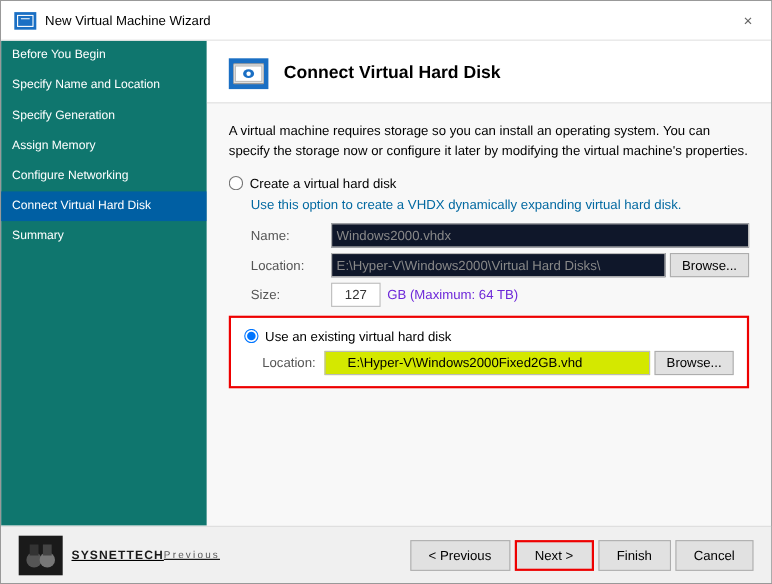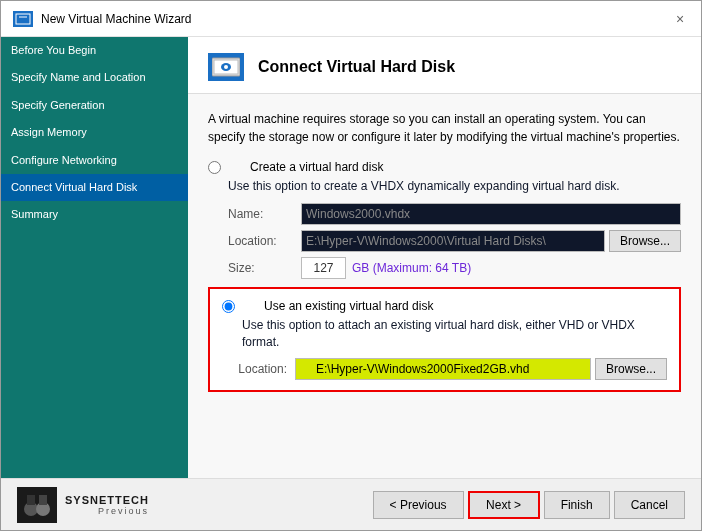--- a/index.html
+++ b/index.html
@@ -23,45 +23,45 @@
     .page-header { background: #fff; padding: 16px 20px 12px 20px; border-bottom: 1px solid #ddd; display: flex; align-items: center; }
     .page-header-icon { width: 36px; height: 28px; background: #1a6fc4; margin-right: 14px; flex-shrink: 0; display: flex; align-items: center; justify-content: center; }
     .page-header-icon svg { width: 28px; height: 22px; }
     .page-title { font-size: 16px; font-weight: 600; color: #000; }
 
     .page-content { flex: 1; padding: 16px 20px; overflow-y: auto; }
 
     .description { font-size: 12px; color: #000; margin-bottom: 14px; line-height: 1.5; }
 
     .radio-option { margin-bottom: 8px; }
-    .radio-row { display: flex; align-items: flex-end; margin-bottom: 4px; gap: 23px; }
+    .radio-row { display: flex; align-items: flex-start; margin-bottom: 4px; }
     .radio-row input[type=radio] { margin-right: 6px; cursor: pointer; }
     .radio-label { font-size: 12px; color: #000; font-weight: 400; }
-    .radio-desc { font-size: 12px; color: #0f172a; margin-left: 20px; margin-bottom: 8px; line-height: 1.4; }
+    .radio-desc { font-size: 12px; color: #0369a1; margin-left: 20px; margin-bottom: 8px; line-height: 1.4; }
 
     .sub-fields { margin-left: 20px; margin-top: 6px; margin-bottom: 6px; }
     .field-row { display: flex; align-items: center; margin-bottom: 5px; }
     .field-label { width: 65px; font-size: 12px; color: #555; margin-right: 8px; flex-shrink: 0; }
     .field-input { flex: 1; height: 22px; border: 1px solid #bbb; padding: 2px 4px; font-size: 12px; color: #333; background: #fff; }
     .field-input.disabled { background: #0f172a; color: #888; }
     .browse-btn { margin-left: 4px; padding: 2px 10px; font-size: 12px; background: #e1e1e1; border: 1px solid #adadad; cursor: pointer; height: 22px; white-space: nowrap; }
 
     .size-row { display: flex; align-items: center; margin-bottom: 5px; }
     .size-input { width: 45px; height: 22px; border: 1px solid #bbb; padding: 2px 4px; font-size: 12px; color: #333; background: #fff; text-align: center; margin-right: 6px; }
     .size-text { font-size: 12px; color: #6d28d9; }
 
     .highlighted-section { border: 2px solid #e00; background: #fff; padding: 10px 12px; margin-bottom: 8px; }
 
     .location-row { display: flex; align-items: center; margin-top: 6px; }
     .location-label { width: 65px; font-size: 12px; color: #555; text-align: right; margin-right: 8px; flex-shrink: 0; }
     .location-input { flex: 1; height: 22px; border: 1px solid #bbb; padding: 2px 20px; font-size: 12px; color: #000; background: #d4e800; }
     .location-browse-btn { margin-left: 4px; padding: 2px 10px; font-size: 12px; background: #e1e1e1; border: 1px solid #adadad; cursor: pointer; height: 22px; white-space: nowrap; }
 
     .footer-area { background: #f0f0f0; padding: 8px 16px; display: flex; align-items: center; border-top: 1px solid #ddd; height: 52px; }
-    .footer-brand { display: flex; flex-direction: column; align-items: flex-end; }
+    .footer-brand { display: flex; flex-direction: row; align-items: flex-start; text-decoration: underline; }
     .brand-text1 { font-size: 11px; font-weight: bold; color: #1a1a1a; letter-spacing: 1px; }
     .brand-text2 { font-size: 9px; color: #555; letter-spacing: 2px; }
     .footer-buttons { display: flex; align-items: center; margin-left: auto; gap: 4px; }
     .footer-btn { padding: 5px 16px; font-size: 12px; border: 1px solid #adadad; background: #e1e1e1; cursor: pointer; height: 28px; min-width: 72px; }
     .footer-btn.next { border: 2px solid #e00; font-weight: 500; background: #e1e1e1; position: relative; }
     .footer-btn.finish { min-width: 60px; }
     .footer-btn.cancel { min-width: 60px; }
 
     .brand-logo { display: flex; align-items: center; gap: 8px; }
     .brand-icon { width: 40px; height: 36px; background: #1a1a1a; display: flex; align-items: center; justify-content: center; flex-shrink: 0; }
@@ -148,21 +148,20 @@
               <span class="size-text">GB (Maximum: 64 TB)</span>
             </div>
           </div>
         </div>
 
         <div class="highlighted-section">
           <div class="radio-row">
             <input type="radio" name="vhd-option" id="use-existing" checked="" style="">
             <label class="radio-label" for="use-existing">Use an existing virtual hard disk</label>
           </div>
-          <div class="radio-desc">Use this option to attach an existing virtual hard disk, either VHD or VHDX format.</div>
           <div class="location-row">
             <span class="location-label">Location:</span>
             <input type="text" class="location-input" value="E:\Hyper-V\Windows2000Fixed2GB.vhd" style="">
             <button class="location-browse-btn">Browse...</button>
           </div>
         </div>
 
       </div>
     </div>
   </div>

